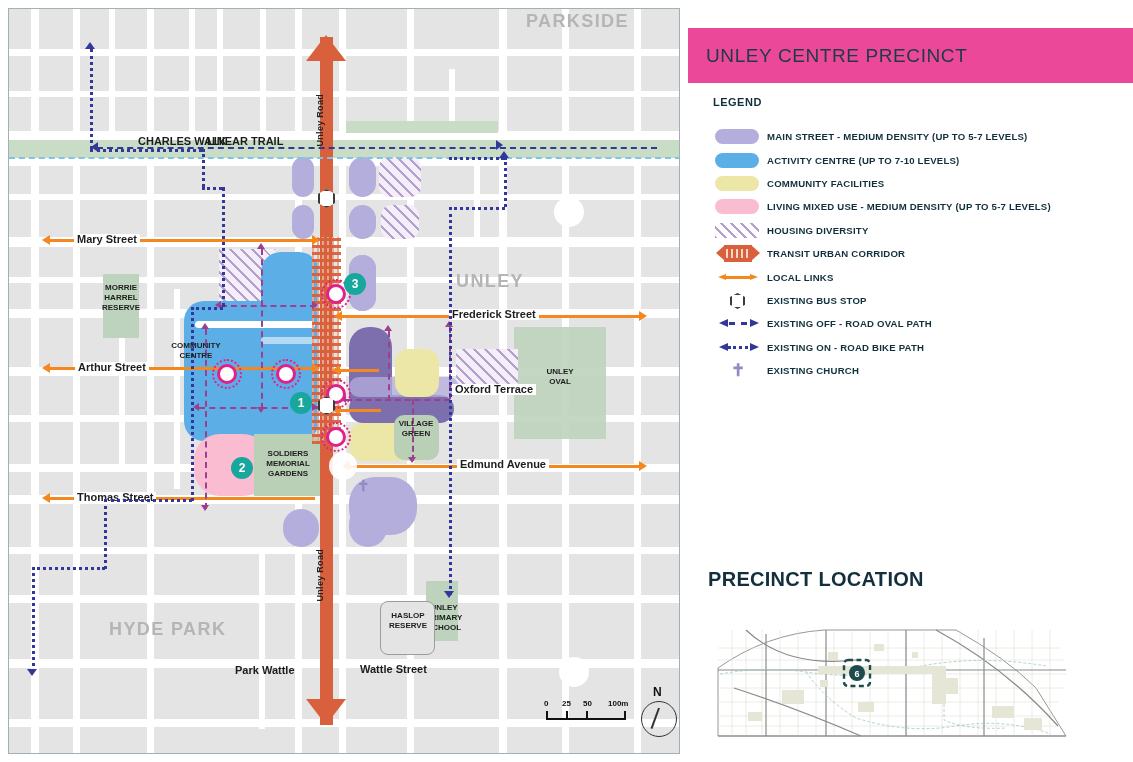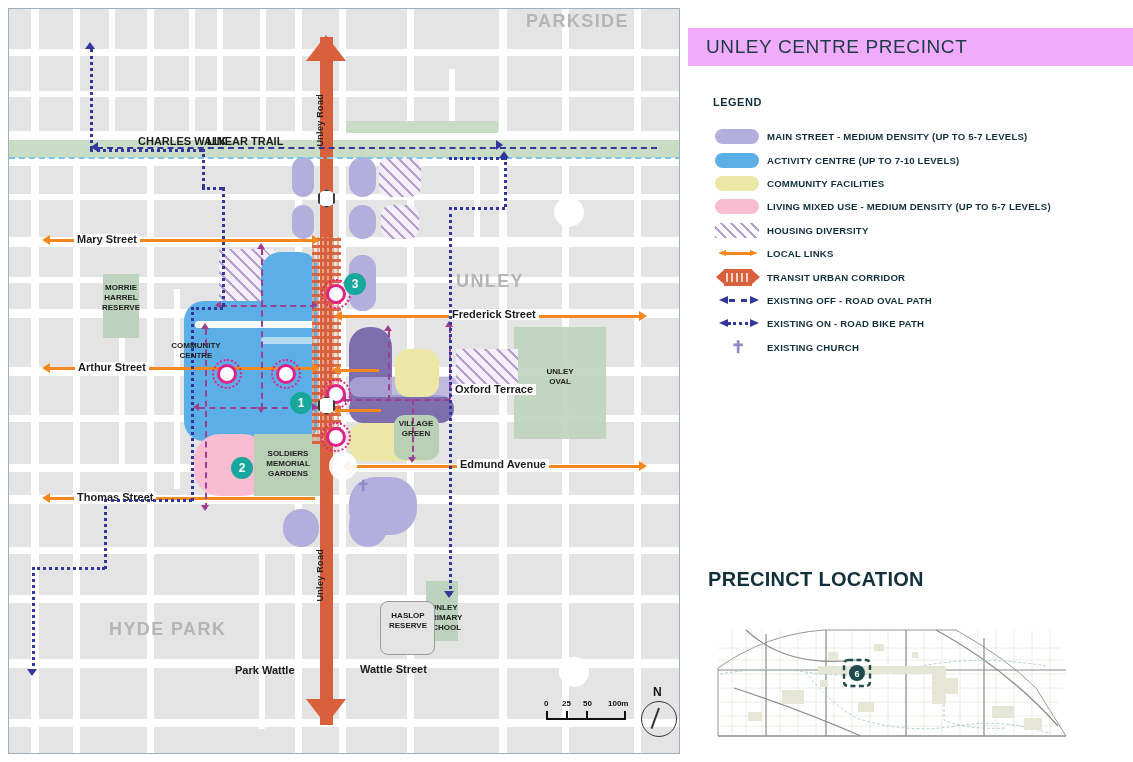--- a/index.html
+++ b/index.html
@@ -150,22 +150,22 @@
   .sb-line{ position:relative; width:80px;height:8px;border-bottom:2px solid #111;margin-top:2px;}
   .sb-line i{ position:absolute; bottom:0; width:2px;height:7px;background:#111;}
   #compass{ position:absolute; left:630px; top:678px; width:40px;height:52px;}
   .comp-circ{ position:absolute;left:2px;top:14px;width:36px;height:36px;border-radius:50%;border:1.5px solid #333;}
   .comp-n{ position:absolute;left:14px;top:-2px;font-size:12px;font-weight:bold;color:#111;}
   .comp-needle{position:absolute;left:19px;top:21px;width:2px;height:22px;background:#333;transform-origin:top center;transform:rotate(20deg);}
 
   
   #side{ position:absolute; left:688px; top:0; width:445px; height:762px; background:#fff; }
   #side-header{
-    position:absolute; left:0; top:28px; width:445px; height:38px;
-    background:#f0abfc; display:flex; align-items:center;
+    position:absolute; left:0; top:28px; width:445px; height:55px;
+    background:#ec4899; display:flex; align-items:center;
   }
   #side-title{
     margin-left:18px; font-size:19px; font-weight:normal; color:#1d3b46;
     letter-spacing:.6px; font-family:"Liberation Sans", sans-serif;
   }
   #legend-title{
     position:absolute; left:713px-688px; top:96px;
     font-size:11px; font-weight:bold; color:#12303c; letter-spacing:.5px;
   }
   #legend-list{ position:absolute; left:25px; top:125px; width:420px; }
@@ -513,42 +513,48 @@
 
     <div class="leg-row">
       <div class="leg-sym">
           <div class="sw-hatch"></div>
         </div>
       <div class="leg-txt">HOUSING DIVERSITY</div>
     </div>
 
     <div class="leg-row">
       <div class="leg-sym">
+        <div class="sym-tuc">
+            <div class="hl"></div>
+            <div class="body"></div>
+            <div class="hr"></div>
+          </div>
+      </div>
+      <div class="leg-txt">TRANSIT URBAN CORRIDOR</div>
+    </div>
+
+    <div class="leg-row">
+      <div class="leg-sym">
         <div class="sym-ll">
             <div class="hl"></div>
             <div class="ln"></div>
             <div class="hr"></div>
           </div>
       </div>
       <div class="leg-txt">LOCAL LINKS</div>
     </div>
 
-    <div class="leg-row">
-      <div class="leg-sym">
-        <div class="sym-tuc">
-            <div class="hl"></div>
-            <div class="body"></div>
-            <div class="hr"></div>
-          </div>
-      </div>
-      <div class="leg-txt">TRANSIT URBAN CORRIDOR</div>
-    </div>
-
-
-
+
+
+    <div class="leg-row">
+      <div class="leg-sym">
+          <div class="sym-bus"></div>
+        </div>
+      <div class="leg-txt">EXISTING BUS STOP</div>
+    </div>
 
     <div class="leg-row">
       <div class="leg-sym">
         <div class="sym-bk">
             <div class="hl"></div>
             <div class="ln-dash"></div>
             <div class="hr"></div>
           </div>
       </div>
       <div class="leg-txt">EXISTING OFF - ROAD OVAL PATH</div>

